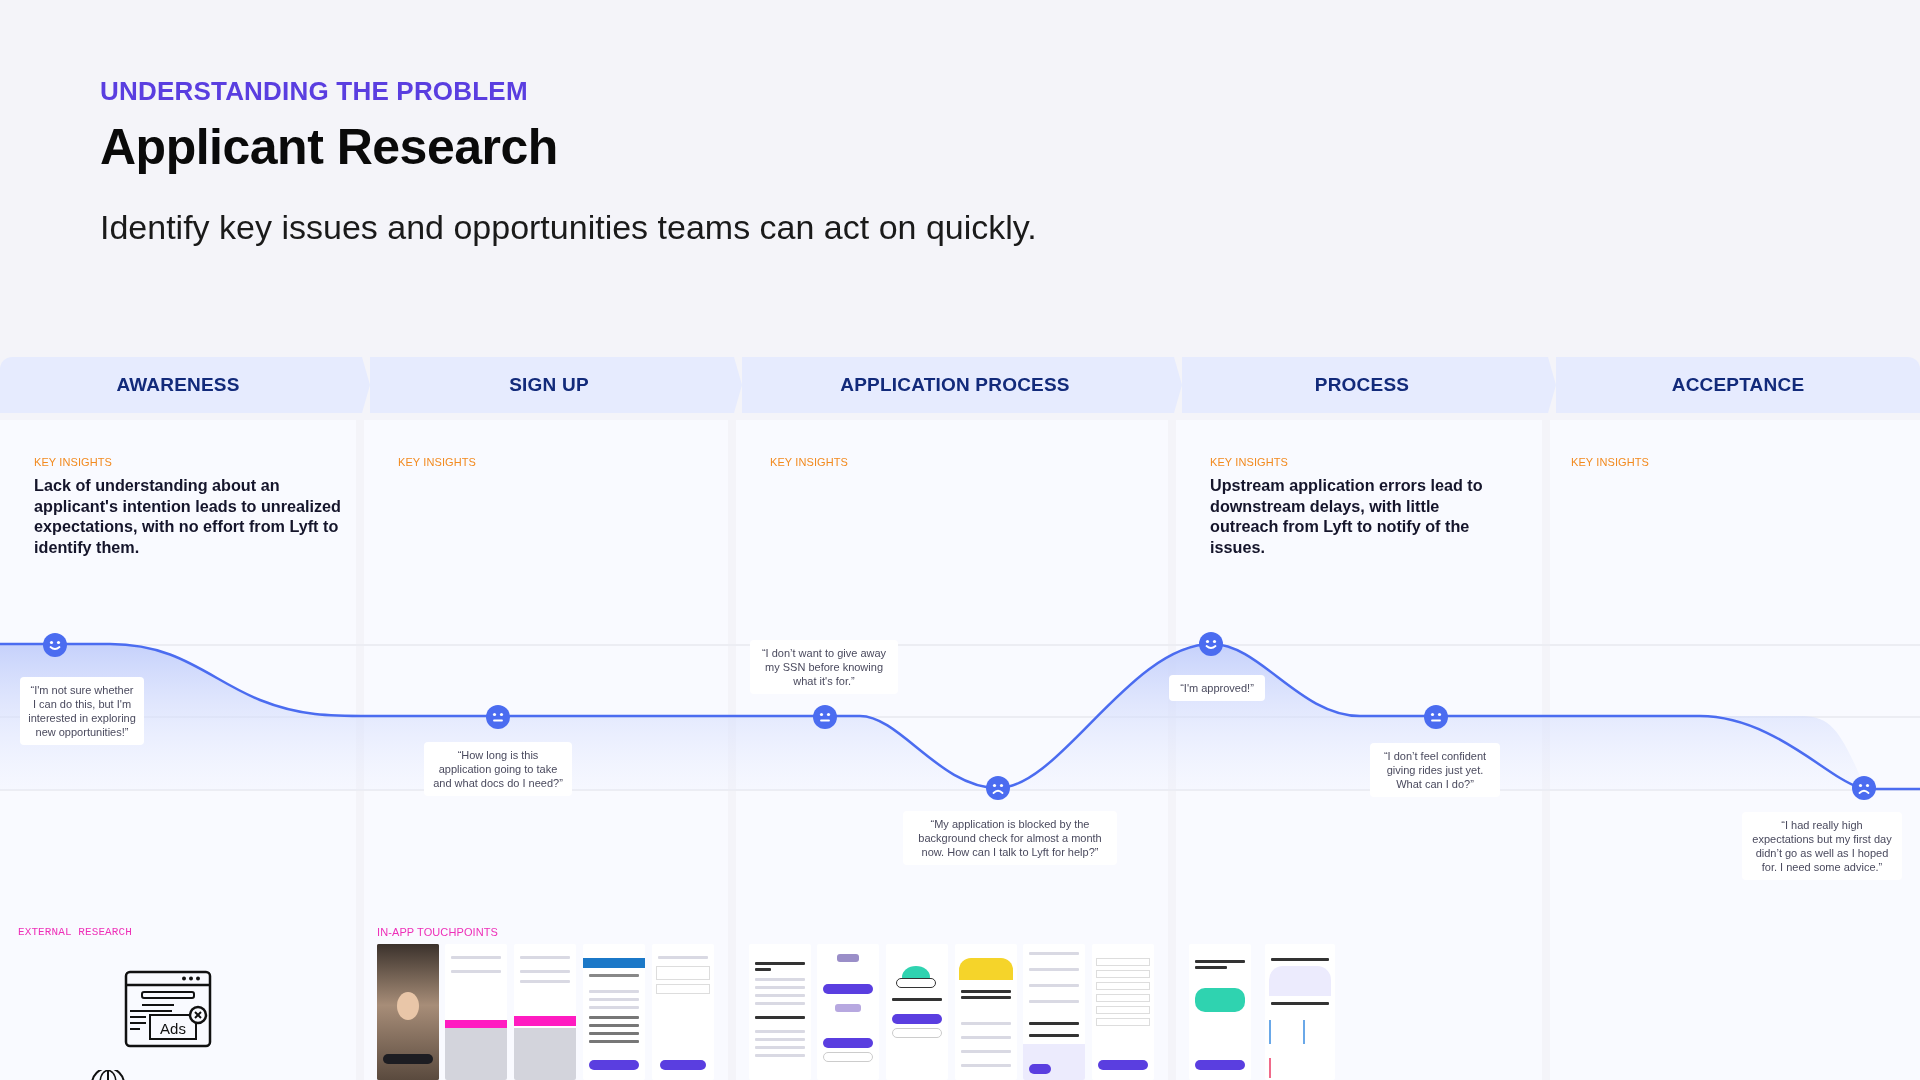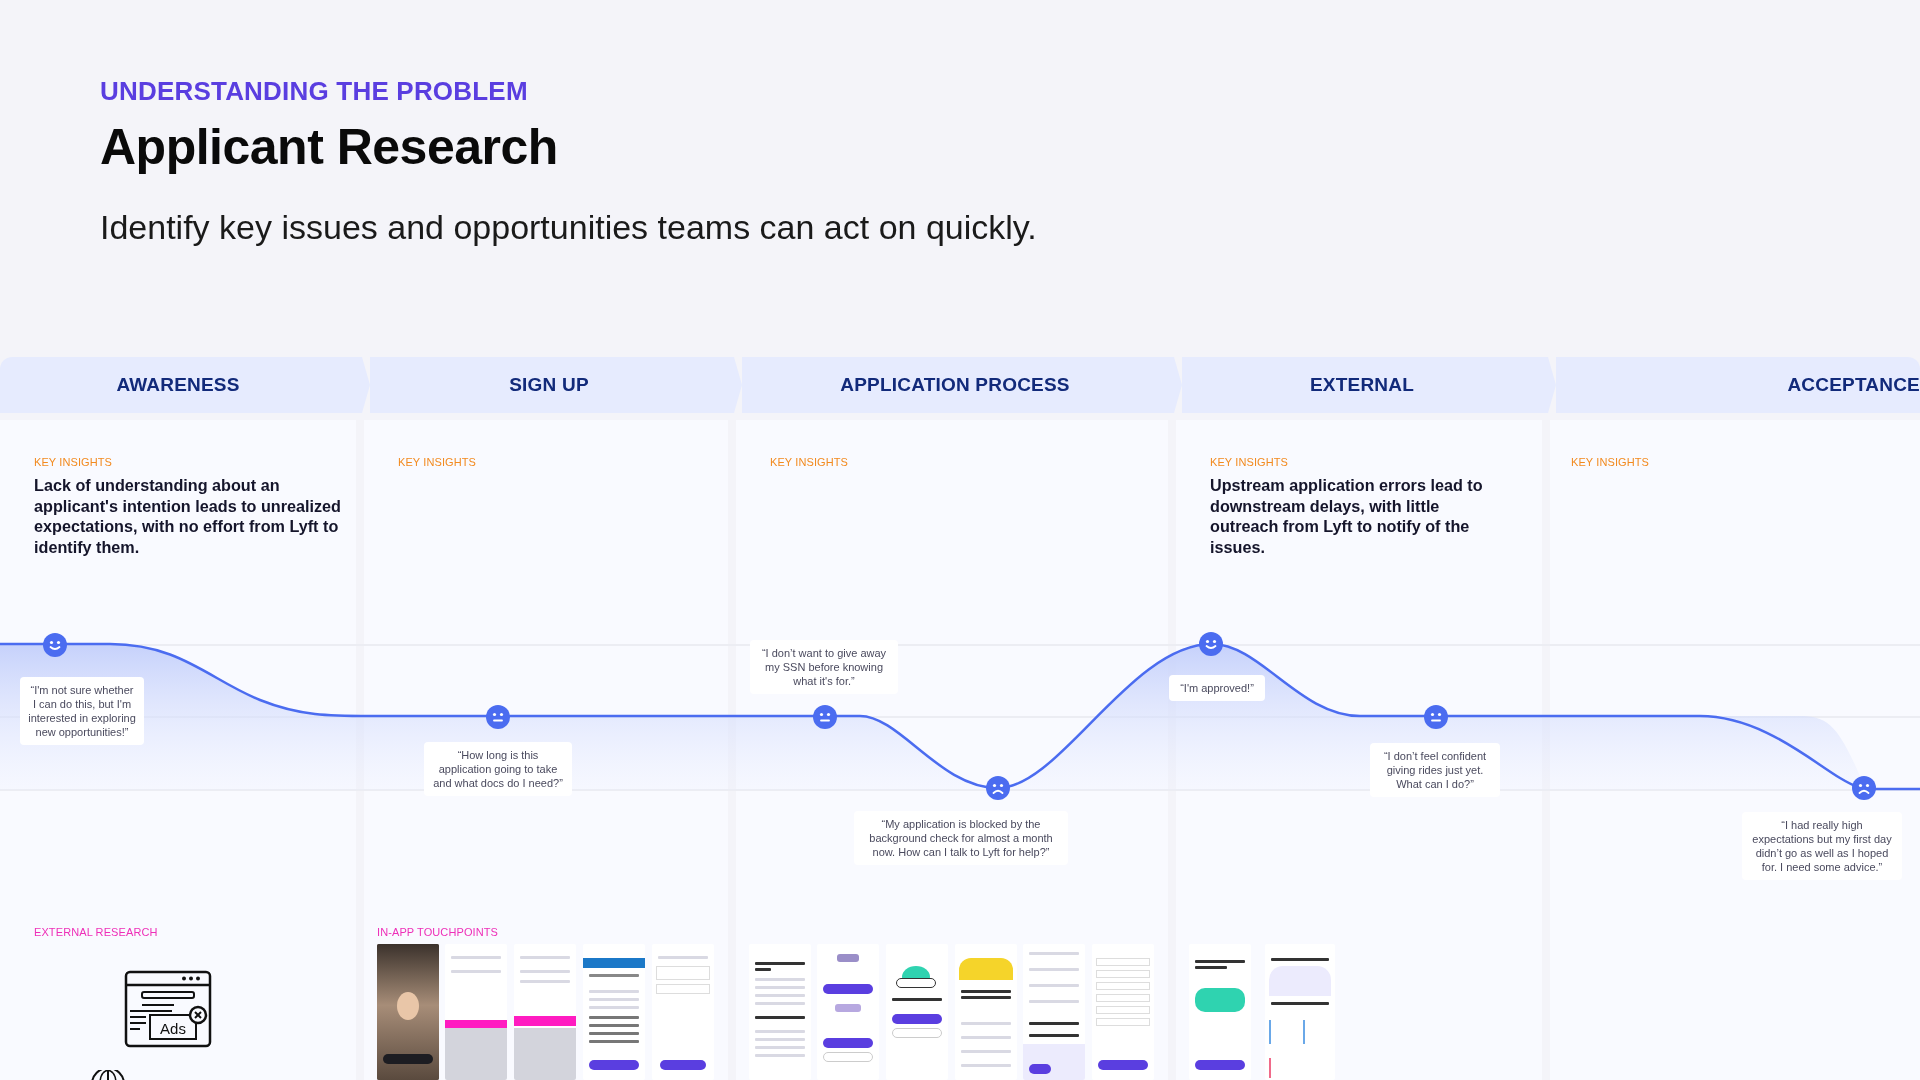--- a/index.html
+++ b/index.html
@@ -61,26 +61,26 @@
 <svg class="chev" style="left:728px;" viewBox="0 0 14 56">
     <polygon points="0,0 6,0 14,28 6,56 0,56" fill="#e6ebfe"></polygon>
   </svg>
 <div class="stage" style="left:742px; width:426px;">
   <span>APPLICATION PROCESS</span>
 </div>
 <svg class="chev" style="left:1168px;" viewBox="0 0 14 56">
     <polygon points="0,0 6,0 14,28 6,56 0,56" fill="#e6ebfe"></polygon>
   </svg>
 <div class="stage" style="left:1182px; width:360px;">
-  <span>EXTERNAL</span>
+  <span>PROCESS</span>
 </div>
 <svg class="chev" style="left:1542px;" viewBox="0 0 14 56">
     <polygon points="0,0 6,0 14,28 6,56 0,56" fill="#e6ebfe"></polygon>
   </svg>
-<div class="stage" style="left:1556px; width:364px; border-radius:0 12px 0 0;justify-content:flex-end;">
+<div class="stage" style="left:1556px; width:364px; border-radius:0 12px 0 0;">
   <span>ACCEPTANCE</span>
 </div>
 
 <div class="insight" style="left:34px; width:310px;">
   <div class="label">KEY INSIGHTS</div>
   <div class="text">Lack of understanding about an applicant's intention leads to unrealized expectations, with no effort from Lyft to identify them.</div>
 </div>
 <div class="insight" style="left:398px; width:300px;">
   <div class="label">KEY INSIGHTS</div>
 </div>
@@ -156,26 +156,26 @@
   <svg width="24" height="24" viewBox="0 0 24 24">
       <circle cx="8.5" cy="9.5" r="1.6" fill="#fff"></circle>
       <circle cx="15.5" cy="9.5" r="1.6" fill="#fff"></circle>
       <path d="M7.5,17 Q12,12.5 16.5,17" stroke="#fff" stroke-width="1.8" fill="none" stroke-linecap="round"></path>
     </svg>
 </div>
 
 <div class="quote" style="left:20px; top:677px; width:124px;">“I'm not sure whether I can do this, but I'm interested in exploring new opportunities!”</div>
 <div class="quote" style="left:424px; top:742px; width:148px;">“How long is this application going to take and what docs do I need?”</div>
 <div class="quote" style="left:750px; top:640px; width:148px;">“I don’t want to give away my SSN before knowing what it's for.”</div>
-<div class="quote" style="left:854px; top:811px; width:214px;text-align:center;">“My application is blocked by the background check for almost a month now. How can I talk to Lyft for help?”</div>
+<div class="quote" style="left:903px; top:811px; width:214px;text-align:center;">“My application is blocked by the background check for almost a month now. How can I talk to Lyft for help?”</div>
 <div class="quote" style="left:1169px; top:675px; width:96px;">“I'm approved!”</div>
 <div class="quote" style="left:1370px; top:743px; width:130px;">“I don’t feel confident giving rides just yet. What can I do?”</div>
 <div class="quote" style="left:1742px; top:812px; width:160px;">“I had really high expectations but my first day didn’t go as well as I hoped for. I need some advice.”</div>
 
-<div class="section-label" style="left:34px; top:926px;">EXTERNAL RESEARCH</div>
+<div class="section-label" style="left:18px; top:926px;font-family:Liberation Mono, monospace;">EXTERNAL RESEARCH</div>
 <div class="section-label" style="left:377px; top:926px;">IN-APP TOUCHPOINTS</div>
 
 <svg style="position:absolute; left:124px; top:970px;" width="90" height="80" viewBox="0 0 90 80">
   <rect x="2" y="2" width="84" height="74" rx="4" fill="none" stroke="#111" stroke-width="2.5"></rect>
   <line x1="2" y1="15" x2="86" y2="15" stroke="#111" stroke-width="2.5"></line>
   <circle cx="60" cy="8.5" r="2" fill="#111"></circle>
     <circle cx="67" cy="8.5" r="2" fill="#111"></circle>
     <circle cx="74" cy="8.5" r="2" fill="#111"></circle>
   <rect x="18" y="22" width="52" height="6" rx="2" fill="none" stroke="#111" stroke-width="2"></rect>
   <line x1="18" y1="35" x2="50" y2="35" stroke="#111" stroke-width="2"></line>

